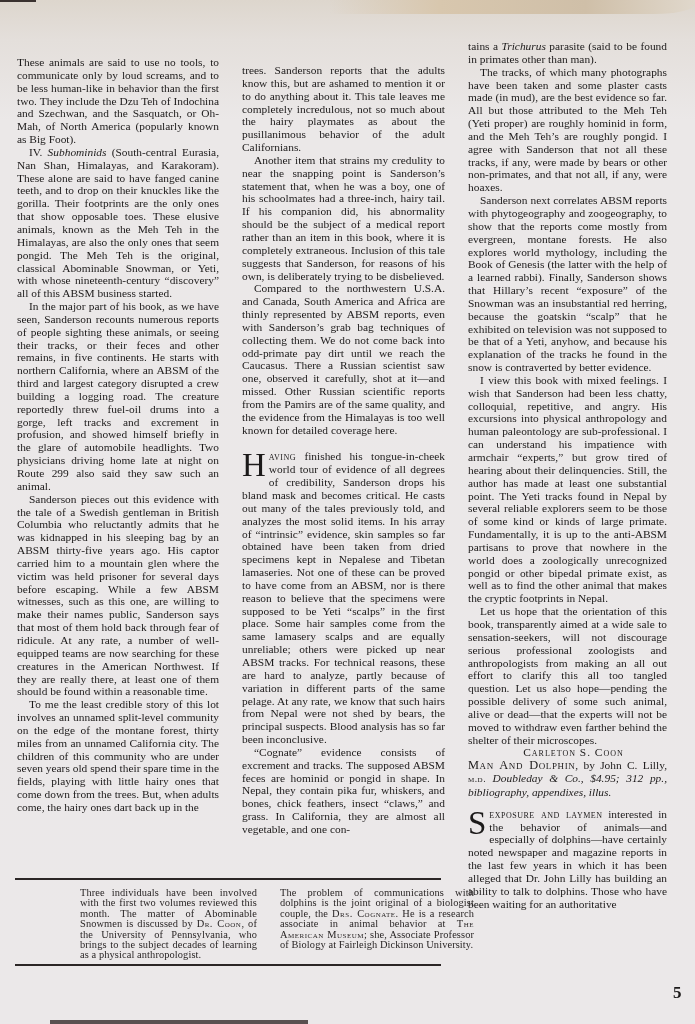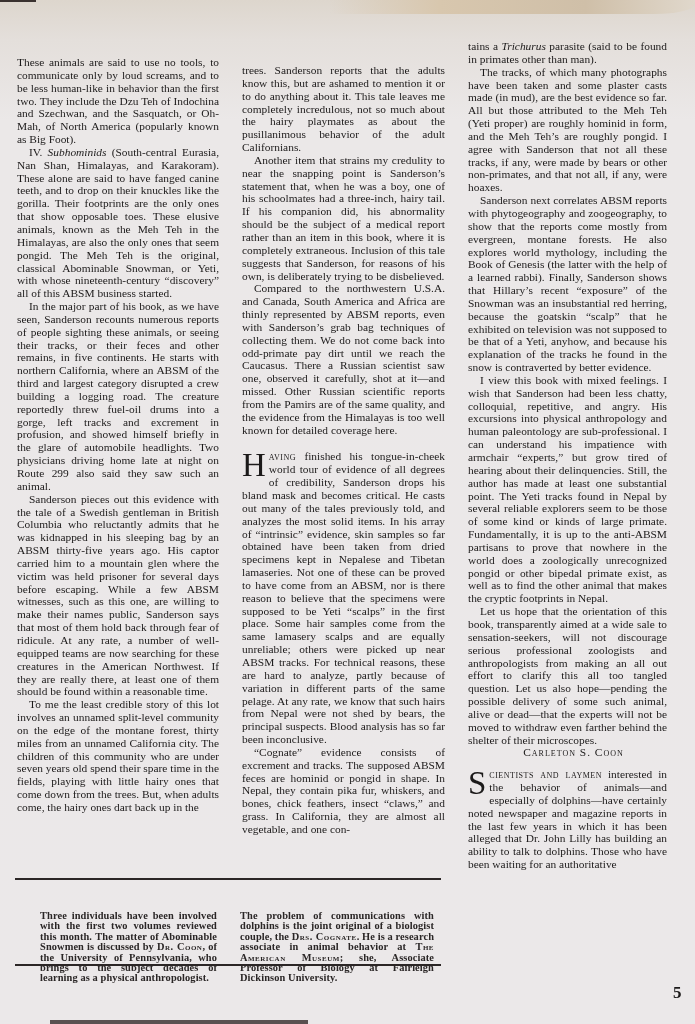--- a/index.html
+++ b/index.html
@@ -46,24 +46,24 @@
   .signature { text-align: center; font-variant: small-caps; letter-spacing: 1px; margin-top: 0; }
   .book-heading { margin-top: 24px; text-indent: 0 !important; text-align: justify; }
   .book-heading .title { font-variant: small-caps; letter-spacing: 0.6px; font-size: 12.4px; }
   .book-heading .md { font-variant: small-caps; font-size: 9.5px; letter-spacing: 0.5px; }
   .rule {
     position: absolute; left: 15px; width: 426px; height: 2px; background: #2b2626;
   }
   .rule.top { top: 878px; }
   .rule.bottom { top: 964px; }
   .bio {
-    position: absolute; top: 911px;
+    position: absolute; top: 888px;
     font-size: 10.4px; line-height: 10.4px; text-align: justify;
     font-family: "Liberation Serif", "DejaVu Serif", serif;
-    font-weight: bold; color: #2a2626; letter-spacing: 0.1px;
+    font-weight: normal; color: #2a2626; letter-spacing: 0.1px; margin-left: 40px;
   }
   .bio1 { left: 40px; width: 177px; }
   .bio2 { left: 240px; width: 194px; }
   .page-number {
     position: absolute; left: 673px; top: 983px; font-size: 17px; font-weight: bold;
     font-family: "Liberation Serif", serif;
   }
   i, em { font-style: italic; }
 </style>
 </head>
@@ -90,22 +90,23 @@
   <p>“Cognate” evidence consists of excrement and tracks. The supposed ABSM feces are hominid or pongid in shape. In Nepal, they contain pika fur, whiskers, and bones, chick feathers, insect “claws,” and grass. In California, they are almost all vegetable, and one con-</p>
 </div>
 
 <div class="col col3">
   <p class="noindent"><span>tains a </span><i>Trichurus</i><span> parasite (said to be found in primates other than man).</span></p>
   <p>The tracks, of which many photographs have been taken and some plaster casts made (in mud), are the best evidence so far. All but those attributed to the Meh Teh (Yeti proper) are roughly hominid in form, and the Meh Teh’s are roughly pongid. I agree with Sanderson that not all these tracks, if any, were made by bears or other non-primates, and that not all, if any, were hoaxes.</p>
   <p>Sanderson next correlates ABSM reports with phytogeography and zoogeography, to show that the reports come mostly from evergreen, montane forests. He also explores world mythology, including the Book of Genesis (the latter with the help of a learned rabbi). Finally, Sanderson shows that Hillary’s recent “exposure” of the Snowman was an insubstantial red herring, because the goatskin “scalp” that he exhibited on television was not supposed to be that of a Yeti, anyhow, and because his explanation of the tracks he found in the snow is contraverted by better evidence.</p>
   <p>I view this book with mixed feelings. I wish that Sanderson had been less chatty, colloquial, repetitive, and angry. His excursions into physical anthropology and human paleontology are sub-professional. I can understand his impatience with armchair “experts,” but grow tired of hearing about their delinquencies. Still, the author has made at least one substantial point. The Yeti tracks found in Nepal by several reliable explorers seem to be those of some kind or kinds of large primate. Fundamentally, it is up to the anti-ABSM partisans to prove that nowhere in the world does a zoologically unrecognized pongid or other bipedal primate exist, as well as to find the other animal that makes the cryptic footprints in Nepal.</p>
   <p>Let us hope that the orientation of this book, transparently aimed at a wide sale to sensation-seekers, will not discourage serious professional zoologists and anthropologists from making an all out effort to clarify this all too tangled question. Let us also hope—pending the possible delivery of some such animal, alive or dead—that the experts will not be moved to withdraw even farther behind the shelter of their microscopes.</p>
   <p class="signature">Carleton S. Coon</p>
+  <p class="book-heading"><span class="title">Man And Dolphin</span><span>, by John C. Lilly, </span><span class="md">m.d.</span><i> Doubleday &amp; Co., $4.95; 312 pp., bibliography, appendixes, illus.</i></p>
   <div class="gap" style="height:9px"></div>
-  <p class="dropcap-para"><span class="dropcap">S</span><span class="sc">cientists and laymen</span><span> interested in the behavior of animals—and especially of dolphins—have certainly noted newspaper and magazine reports in the last few years in which it has been alleged that Dr. John Lilly has building an ability to talk to dolphins. Those who have been waiting for an authoritative</span></p>
+  <p class="dropcap-para"><span class="dropcap">S</span><span class="sc">exposure and laymen</span><span> interested in the behavior of animals—and especially of dolphins—have certainly noted newspaper and magazine reports in the last few years in which it has been alleged that Dr. John Lilly has building an ability to talk to dolphins. Those who have been waiting for an authoritative</span></p>
 </div>
 
 <div class="rule top"></div>
 <div class="bio bio1"><span>Three individuals have been involved with the first two volumes reviewed this month. The matter of Abominable Snowmen is discussed by </span><span class="sc">Dr. Coon</span><span>, of the University of Pennsylvania, who brings to the subject decades of learning as a physical anthropologist.</span></div>
 <div class="bio bio2"><span>The problem of communications with dolphins is the joint original of a biologist couple, the </span><span class="sc">Drs. Cognate</span><span>. He is a research associate in animal behavior at </span><span class="sc">The American Museum</span><span>; she, Associate Professor of Biology at Fairleigh Dickinson University.</span></div>
 <div class="rule bottom"></div>
 
 <div class="page-number">5</div>
 <div class="bottom-strip"></div>
 

